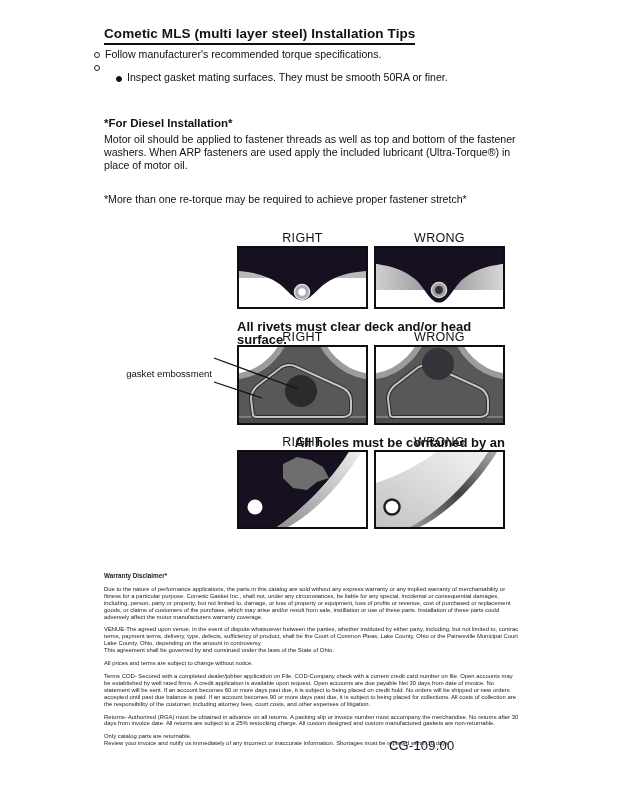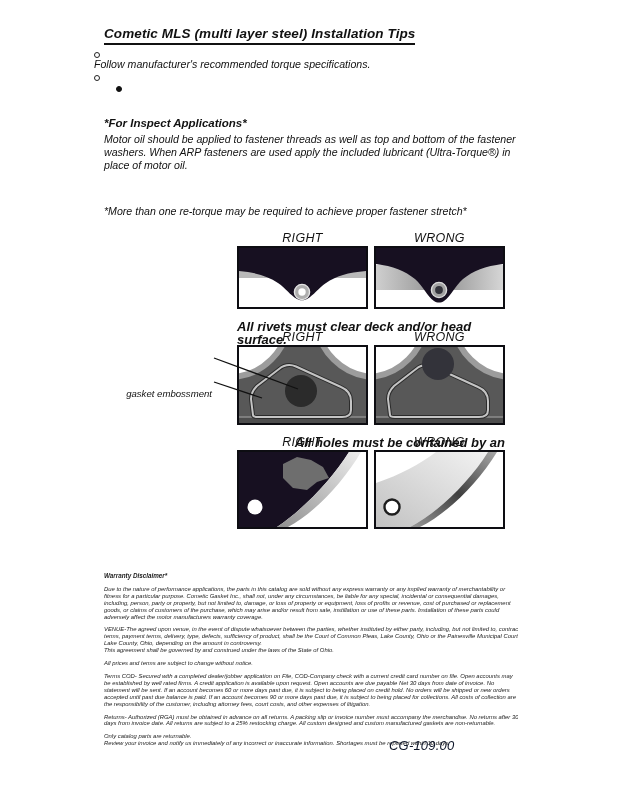--- a/index.html
+++ b/index.html
@@ -1,28 +1,28 @@
 <!DOCTYPE html>
 <html><head>
 <meta charset="utf-8">
 <style>
   html,body{margin:0;padding:0;background:#ffffff;}
   .page{
     position:relative;width:518px;height:800px;background:#ffffff;overflow:hidden;
-    font-family:"Liberation Sans","DejaVu Sans",sans-serif;color:#111;font-style:italic;
+    font-family:"Liberation Sans","DejaVu Sans",sans-serif;color:#111;
   }
   .abs{position:absolute;}
   
   .title{
     left:104px;top:26px;font-size:13.5px;font-weight:bold;
     border-bottom:2px solid #111;padding-bottom:2px;letter-spacing:.1px;
   }
   
   .bullets{left:94px;top:48px;width:440px;font-size:10.6px;line-height:13.2px;}
-  .b-row{display:flex;align-items:flex-start;flex-direction:column;}
+  .b-row{display:flex;align-items:flex-start;}
   .b-row .marker{flex:0 0 auto;width:4px;height:4px;border-radius:50%;margin:4px 5px 0 0;}
   .marker.open{border:1px solid #222;background:#fff;}
   .marker.filled{background:#111;border:1px solid #111;margin-top:4.5px;}
   .b-row.indent{margin-left:22px;}
   
   .h2{left:104px;top:117px;font-size:11.5px;font-weight:bold;}
   .body-p{left:104px;width:428px;font-size:10.6px;line-height:13.2px;}
   
   .dg-row{left:237px;width:268px;display:flex;flex-direction:column;}
   .dg-labels{display:flex;height:14px;margin-bottom:1px;}
@@ -54,26 +54,27 @@
   <div class="abs bullets">
     <div class="b-row">
       <span class="marker open"></span>
       <span>Follow manufacturer's recommended torque specifications.</span>
     </div>
     <div class="b-row">
       <span class="marker open"></span>
     </div>
     <div class="b-row indent">
       <span class="marker filled"></span>
-    </div>
-  </div>
-
-  <div class="abs h2">*For Inspect Applications*</div>
+      <span>Inspect gasket mating surfaces.  They must be smooth 50RA or finer.</span>
+    </div>
+  </div>
+
+  <div class="abs h2">*For Diesel Installation*</div>
   <div class="abs body-p" style="top:133px;">Motor oil should be applied to fastener threads as well as top and bottom of the fastener washers. When ARP fasteners are used apply the included lubricant (Ultra-Torque®) in place of motor oil.</div>
-  <div class="abs body-p" style="top:205px;">*More than one re-torque may be required to achieve proper fastener stretch*</div>
+  <div class="abs body-p" style="top:193px;">*More than one re-torque may be required to achieve proper fastener stretch*</div>
 
   <div class="abs dg-row" style="top:231px;">
     <div class="dg-labels">
       <div class="dg-label">RIGHT</div>
       <div class="dg-label wrong">WRONG</div>
     </div>
     <div class="dg-panels">
       <div class="panel right-p" style="height:63px;">
         <svg viewBox="0 0 127 59" preserveAspectRatio="none">
           <rect width="127" height="59" fill="#ffffff"></rect>
@@ -130,21 +131,21 @@
           <line x1="0" y1="70" x2="127" y2="70" stroke="#8d8d8d" stroke-width="1.5"></line>
           <path d="M14,68 L12,52 C12,47 14,43 18,39 L40,22 C45,18 51,17 57,19.5 L102,40 C109,43 112,48 112,54 L112,63 C112,68 108,70 103,70 L19,70 C15,70 14,69.5 14,68 Z" fill="none" stroke="#2b2b2b" stroke-width="4"></path>
           <path d="M14,68 L12,52 C12,47 14,43 18,39 L40,22 C45,18 51,17 57,19.5 L102,40 C109,43 112,48 112,54 L112,63 C112,68 108,70 103,70 L19,70 C15,70 14,69.5 14,68 Z" fill="none" stroke="#c4c4c4" stroke-width="2"></path>
           <circle cx="62" cy="17" r="16" fill="#33333a"></circle>
         </svg>
       </div>
     </div>
     <div class="dg-caption centered">All holes must be contained by an embossment.</div>
   </div>
 
-  <div class="abs anno" style="top:388px;">gasket embossment</div>
+  <div class="abs anno" style="top:368px;">gasket embossment</div>
   <svg class="abs anno-lines" viewBox="0 0 100 64">
     <line x1="2" y1="14" x2="86" y2="45" stroke="#111" stroke-width="1.3"></line>
     <line x1="2" y1="38" x2="50" y2="54" stroke="#111" stroke-width="1.3"></line>
   </svg>
 
   <div class="abs dg-row" style="top:435px;">
     <div class="dg-labels">
       <div class="dg-label">RIGHT</div>
       <div class="dg-label wrong">WRONG</div>
     </div>

